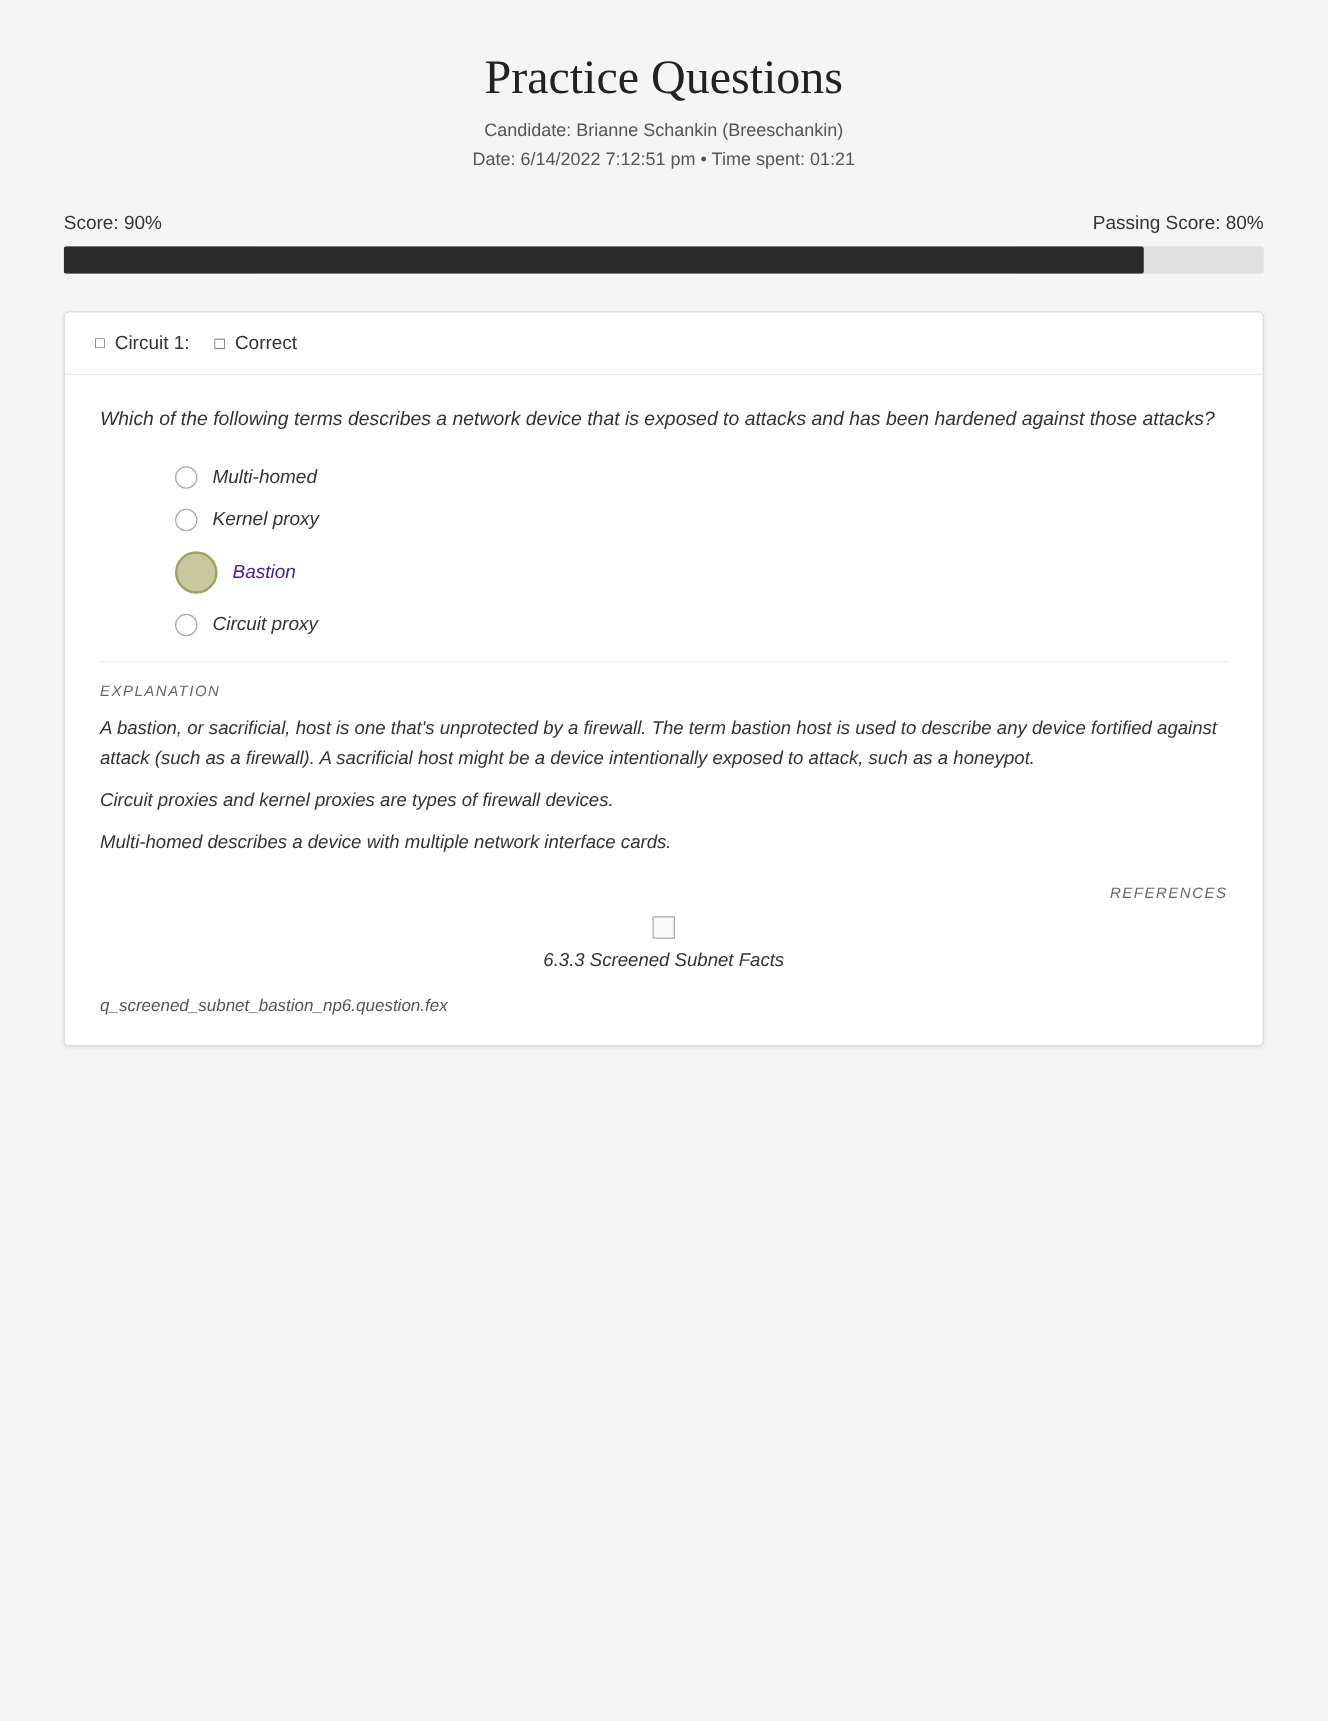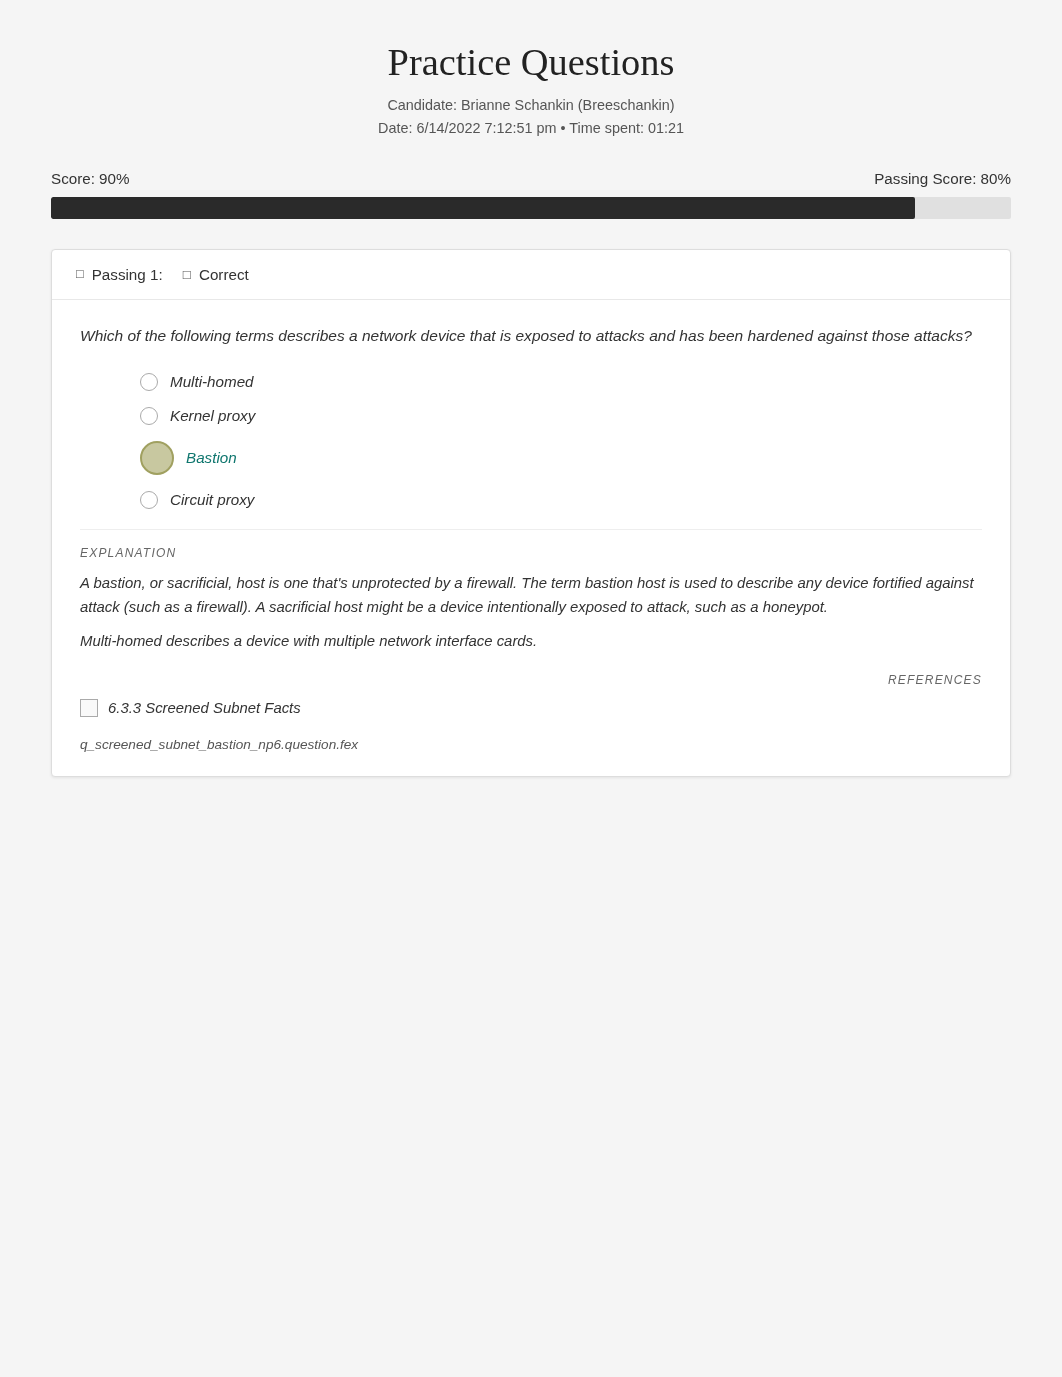--- a/index.html
+++ b/index.html
@@ -157,21 +157,21 @@
       height: 34px;
       background: #c8c8a0;
       border: 2px solid #a0a060;
       border-radius: 50%;
       display: flex;
       align-items: center;
       justify-content: center;
     }
 
     .answer-option.correct-answer .answer-text {
-      color: #0f766e;
+      color: #4c1d95;
     }
 
     .explanation-section {
       margin-top: 4px;
       padding-top: 16px;
       border-top: 1px solid #eee;
     }
 
     .section-label {
       font-family: Arial, sans-serif;
@@ -196,20 +196,21 @@
     }
 
     .reference-item {
       display: flex;
       align-items: center;
       gap: 10px;
       font-family: Arial, sans-serif;
       font-size: 0.93em;
       color: #333;
       margin-bottom: 8px;
+      flex-direction: column;
     }
 
     .ref-icon {
       width: 18px;
       height: 18px;
       border: 1px solid #aaa;
       flex-shrink: 0;
       background: #f9f9f9;
     }
 
@@ -249,21 +250,21 @@
 
   <div class="progress-bar-container">
     <div class="progress-bar-fill"></div>
   </div>
 
   <div class="question-card">
 
     <div class="question-header">
       <div class="question-header-left">
         <span class="collapse-icon">□</span>
-        <span class="question-label">Passing 1:</span>
+        <span class="question-label">Circuit 1:</span>
       </div>
       <div class="correct-badge">
         <span class="correct-icon">□</span>
         <span>Correct</span>
       </div>
     </div>
 
     <div class="question-body">
 
       <p class="question-text">Which of the following terms describes a network device that is exposed to attacks and has been hardened against those attacks?</p>
@@ -288,20 +289,21 @@
         <div class="answer-option">
           <div class="radio-circle"></div>
           <span class="answer-text">Circuit proxy</span>
         </div>
 
       </div>
 
       <div class="explanation-section">
         <div class="section-label">EXPLANATION</div>
         <p class="explanation-text">A bastion, or sacrificial, host is one that's unprotected by a firewall. The term bastion host is used to describe any device fortified against attack (such as a firewall). A sacrificial host might be a device intentionally exposed to attack, such as a honeypot.</p>
+        <p class="explanation-text">Circuit proxies and kernel proxies are types of firewall devices.</p>
         <p class="explanation-text">Multi-homed describes a device with multiple network interface cards.</p>
       </div>
 
       <div class="references-section">
         <div class="section-label">REFERENCES</div>
         <div class="reference-item">
           <div class="ref-icon"></div>
           <span>6.3.3 Screened Subnet Facts</span>
         </div>
       </div>

